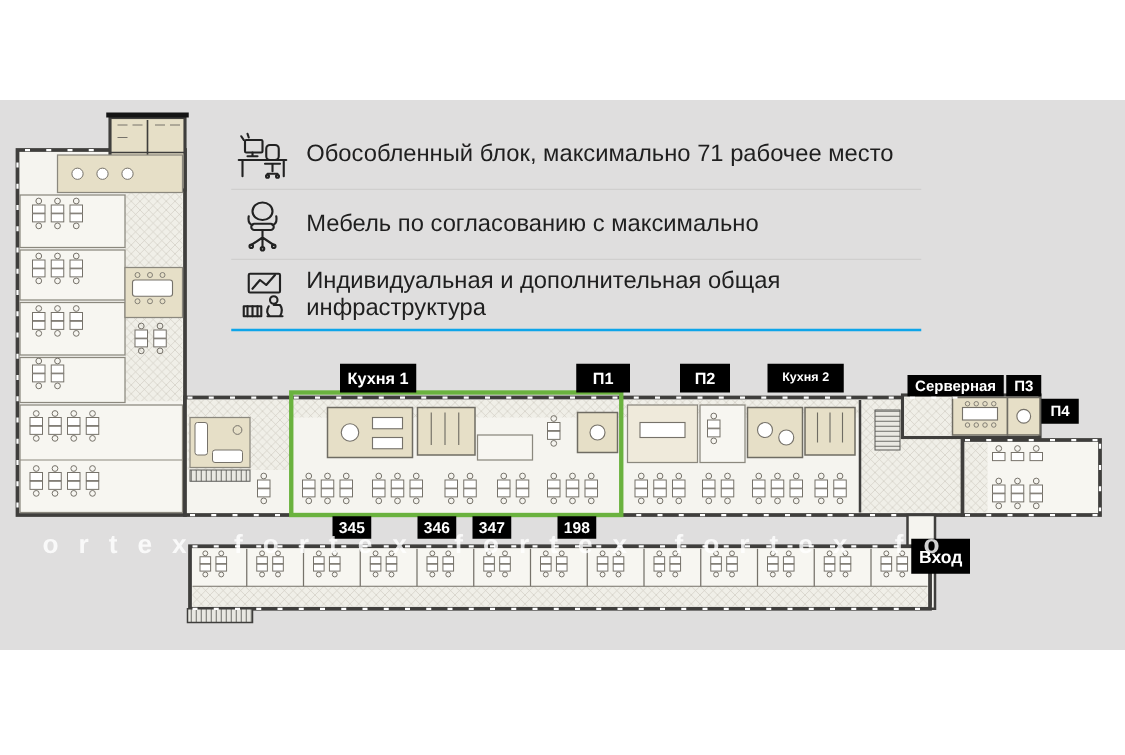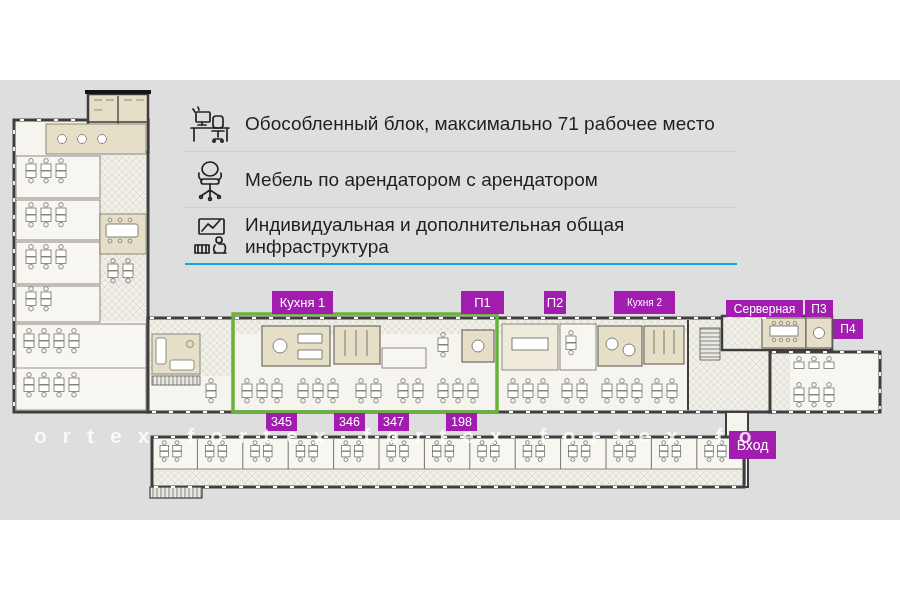--- a/index.html
+++ b/index.html
@@ -8,25 +8,25 @@
   .band{position:absolute;left:0;top:80px;width:900px;height:440px;background:#dfdede;z-index:0;}
   svg.plan{position:absolute;left:0;top:0;z-index:1;}
   
   .legend{position:absolute;left:185px;top:96px;width:552px;z-index:5;}
   .legend-row{display:flex;align-items:center;height:55px;border-bottom:1px solid #d0cfce;}
   .legend-row:last-child{border-bottom:2px solid #0ea5e9;}
   .legend-icon{width:50px;flex:0 0 50px;display:flex;align-items:center;justify-content:center;}
   .legend-icon svg{stroke:#222;fill:none;stroke-width:1.7;stroke-linecap:round;stroke-linejoin:round;}
   .legend-text{font-size:19px;color:#1f1f1f;padding-left:10px;}
   
-  .lbl{position:absolute;background:#a21caf;color:#ffffff;display:flex;align-items:center;
-       justify-content:center;z-index:3;font-weight:400;line-height:1;}
+  .lbl{position:absolute;background:#000000;color:#ffffff;display:flex;align-items:center;
+       justify-content:center;z-index:3;font-weight:700;line-height:1;}
   .lbl-kitchen1{left:272px;top:291px;width:61px;height:23px;font-size:13px}
   .lbl-p1{left:461px;top:291px;width:43px;height:23px;font-size:13px}
-  .lbl-p2{left:544px;top:291px;width:22px;height:23px;font-size:13px}
+  .lbl-p2{left:544px;top:291px;width:40px;height:23px;font-size:13px}
   .lbl-kitchen2{left:614px;top:291px;width:61px;height:23px;font-size:10px}
   .lbl-server{left:726px;top:300px;width:77px;height:17px;font-size:12px}
   .lbl-p3{left:805px;top:300px;width:28px;height:17px;font-size:12px}
   .lbl-p4{left:833px;top:319px;width:30px;height:20px;font-size:12px}
   .lbl-entrance{left:729px;top:431px;width:47px;height:28px;font-size:14px}
   .num{width:31px;height:18px;font-size:12.5px;}
   .lbl-345{left:266px;top:413px}
   .lbl-346{left:334px;top:413px}
   .lbl-347{left:378px;top:413px}
   .lbl-348{left:446px;top:413px}
@@ -523,21 +523,21 @@
         <svg width="44" height="44" viewBox="0 0 44 44">
           <ellipse cx="22" cy="11" rx="8" ry="7"></ellipse>
           <rect x="13" y="21" width="18" height="5" rx="2.5"></rect>
           <path d="M11 15 q-1 6 3 7 M33 15 q1 6 -3 7"></path>
           <path d="M22 26 v6 M22 32 l-9 6 M22 32 l9 6 M22 32 v8"></path>
           <circle cx="13" cy="39" r="1.4"></circle>
             <circle cx="31" cy="39" r="1.4"></circle>
             <circle cx="22" cy="41" r="1.4"></circle>
         </svg>
       </span>
-      <span class="legend-text">Мебель по арендатором с арендатором</span>
+      <span class="legend-text">Мебель по согласованию с максимально</span>
     </div>
     <div class="legend-row">
       <span class="legend-icon">
         <svg width="44" height="44" viewBox="0 0 44 44">
           <rect x="11" y="5" width="25" height="15" rx="1"></rect>
           <path d="M14 17 l6 -7 5 4 7 -8"></path>
           <rect x="7" y="31" width="14" height="8"></rect>
           <path d="M10 31 v8 M14 31 v8 M18 31 v8"></path>
           <circle cx="31" cy="26" r="3"></circle>
           <path d="M27 31 q-3 5 1 8 M31 30 h5 q3 4 0 9 M26 39 h12"></path>

